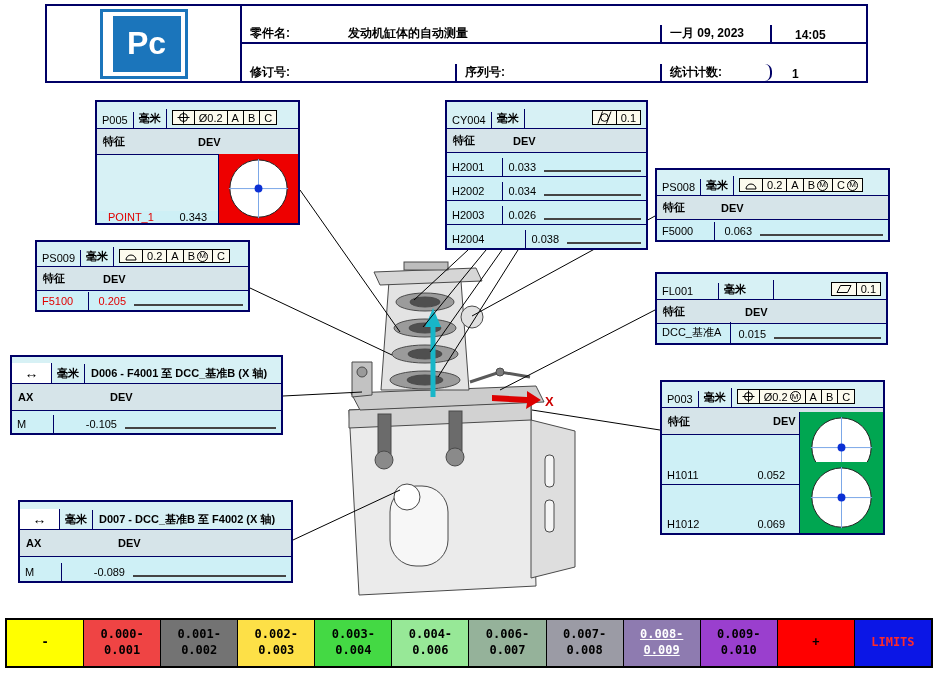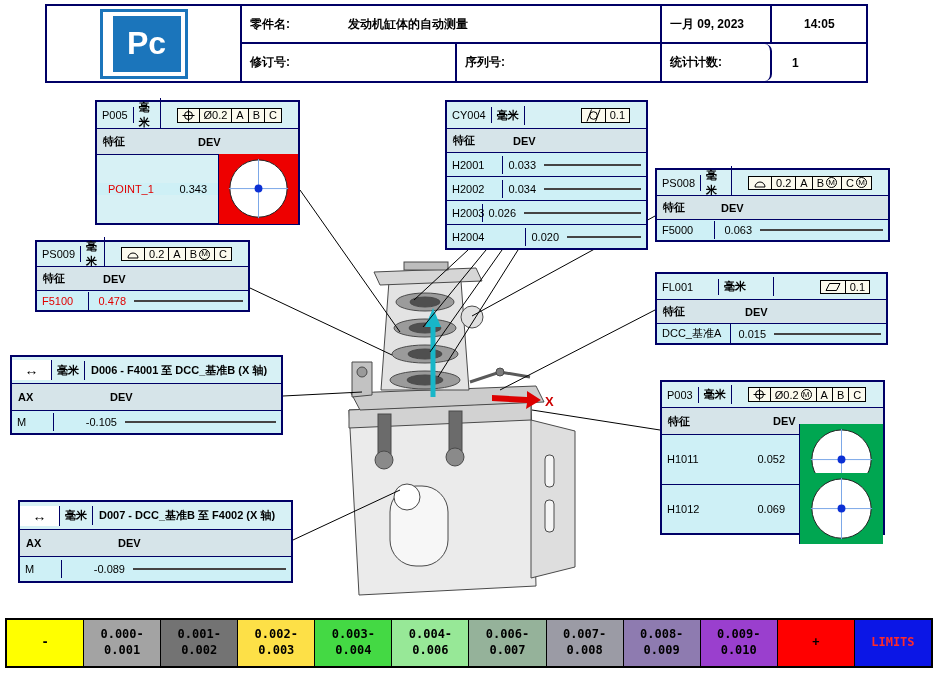--- a/index.html
+++ b/index.html
@@ -8,45 +8,45 @@
   .page { position:relative; width:938px; height:677px; background:#fff; overflow:hidden; }
 
   
   .hdr-table { position:absolute; left:45px; top:4px; width:823px; height:79px;
                border:2px solid #000066; background:#fff; z-index:2; font-weight:bold; font-size:12px; }
   .logo-cell { position:absolute; left:0; top:0; width:195px; height:100%;
                border-right:2px solid #000066; display:flex; align-items:center; justify-content:center; }
   .logo-frame { width:88px; height:70px; border:3px solid #1b75bb; background:#fff; padding:4px 4px 4px 10px; display:flex; }
   .logo-inner { flex:1; background:#1b75bb; color:#fff; font-size:32px; font-weight:bold;
                 display:flex; align-items:center; justify-content:center; }
-  .hrow { position:absolute; left:195px; right:0; display:flex; }
+  .hrow { position:absolute; left:195px; right:0; display:flex;align-items:flex-end; }
   .r1 { top:0; height:38px; border-bottom:2px solid #000066; }
   .r2 { top:38px; bottom:0; }
   .hcell { display:flex; align-items:center; padding:0 8px; border-right:2px solid #000066; overflow:hidden; }
   .part-cell { width:420px; gap:58px; }
   .date-cell { width:110px; }
-  .time-cell { flex:1; border-right:none; padding-left:32px; }
+  .time-cell { flex:1; border-right:none; padding-left:23px; }
   .rev-cell { width:215px; }
   .ser-cell { width:205px; }
   .statlabel-cell { width:110px;border-radius:7px; }
   .statval-cell { flex:1; border-right:none; padding-left:20px; }
 
   
   .overlay { position:absolute; left:0; top:0; z-index:1; pointer-events:none; }
 
   
   .box { position:absolute; z-index:2; border:2px solid #000066; background:#d7f1f5;
          font-size:11px; display:flex; flex-direction:column; }
-  .row { display:flex; align-items:center; border-top:1px solid #000066; min-height:0; }
+  .row { display:flex; align-items:flex-end; border-top:1px solid #000066; min-height:0; }
   .row:first-child { border-top:none; }
   .idcell { padding:2px 5px; border-right:1px solid #000066; display:flex; align-items:center; }
   .unitcell { padding:2px 5px; border-right:1px solid #000066; display:flex; align-items:center; font-weight:bold; }
   .arrowcell { background:#fff; font-weight:bold; font-size:14px; justify-content:center; min-width:40px; }
   .titlecell { flex:1; display:flex; align-items:center; padding:2px 6px; font-weight:bold; }
-  .gdt { display:flex; align-items:stretch; border:1px solid #000; background:#fcfbee; margin:3px 16px; }
+  .gdt { display:flex; align-items:stretch; border:1px solid #000; background:#fcfbee; margin:3px 5px; }
   .gdt .gseg { display:flex; align-items:center; gap:2px; padding:0 4px; border-right:1px solid #000; }
   .gdt .gseg:last-child { border-right:none; }
   .mcirc { display:inline-flex; align-items:center; justify-content:center; width:11px; height:11px;
            border:1px solid #000; border-radius:50%; font-size:8px; line-height:1; }
   .sub { background:#d6e4e9; font-weight:bold; padding:4px 6px; align-items:center; }
   .frow { background:#cef0f6; }
   .fname { padding:3px 5px; border-right:1px solid #000066; display:flex; align-items:center; }
   .fval { padding:3px 3px; display:flex; align-items:center; justify-content:flex-end; }
   .bar { position:relative; flex:1; margin:4px 5px; background:#c6c6c6; border:1px solid #444; overflow:hidden; }
   .bar-fill { position:absolute; left:0; top:0; bottom:0; }
@@ -219,29 +219,29 @@
         </span>
     </div>
     <div class="row frow" style="flex:1">
       <span class="fname" style="width:56px">H2002</span>
       <span class="fval" style="width:36px">0.034</span>
       <span class="bar">
           <span class="bar-fill" style="width: 31%; background: rgb(33, 204, 62);"></span>
         </span>
     </div>
     <div class="row frow" style="flex:1">
-      <span class="fname" style="width:36px">H2003</span>
+      <span class="fname" style="width:56px">H2003</span>
       <span class="fval" style="width:36px">0.026</span>
       <span class="bar">
           <span class="bar-fill" style="width: 23%; background: rgb(33, 204, 62);"></span>
         </span>
     </div>
     <div class="row frow" style="flex:1">
       <span class="fname" style="width:79px">H2004</span>
-      <span class="fval" style="width:36px">0.020</span>
+      <span class="fval" style="width:36px">0.038</span>
       <span class="bar">
           <span class="bar-fill" style="width: 18%; background: rgb(33, 204, 62);"></span>
         </span>
     </div>
   </div>
 
   <div class="box" style="left:655px;top:168px;width:235px;height:74px">
     <div class="row" style="height:25px">
       <span class="idcell">PS008</span>
       <span class="unitcell">毫米</span>
@@ -294,21 +294,21 @@
         </span>
         <span class="gseg">C</span>
       </span>
     </div>
     <div class="row sub" style="height:24px">
       <span style="width:60px">特征</span>
       <span>DEV</span>
     </div>
     <div class="row frow" style="flex:1">
       <span class="fname" style="width: 52px; color: rgb(224, 0, 0);">F5100</span>
-      <span class="fval" style="width: 40px; color: rgb(224, 0, 0);">0.478</span>
+      <span class="fval" style="width: 40px; color: rgb(224, 0, 0);">0.205</span>
       <span class="bar">
           <span class="bar-fill" style="width: 100%; background: rgb(232, 0, 28);"></span>
         </span>
     </div>
   </div>
 
   <div class="box" style="left:655px;top:272px;width:233px;height:73px">
     <div class="row" style="height:25px">
       <span class="idcell" style="width:62px">FL001</span>
       <span class="unitcell" style="width:55px">毫米</span>
@@ -420,21 +420,21 @@
       <span class="bar">
           <span class="bar-fill" style="width: 66%; background: rgb(145, 120, 189);"></span>
         </span>
     </div>
   </div>
 
   <div class="legend">
     <div class="lcell" style="background: rgb(255, 255, 0); color: rgb(0, 0, 0);">
         <span>-</span>
       </div>
-    <div class="lcell" style="background: #a3a3a3; color: rgb(0, 0, 0);">
+    <div class="lcell" style="background: #ef4444; color: rgb(0, 0, 0);">
         <span>0.000-
 0.001</span>
       </div>
     <div class="lcell" style="background: #737373; color: rgb(0, 0, 0);">
         <span>0.001-
 0.002</span>
       </div>
     <div class="lcell" style="background: #fde047; color: rgb(0, 0, 0);">
         <span>0.002-
 0.003</span>
@@ -448,21 +448,21 @@
 0.006</span>
       </div>
     <div class="lcell" style="background: rgb(149, 178, 154); color: rgb(0, 0, 0);">
         <span>0.006-
 0.007</span>
       </div>
     <div class="lcell" style="background: rgb(155, 155, 165); color: rgb(0, 0, 0);">
         <span>0.007-
 0.008</span>
       </div>
-    <div class="lcell" style="background: rgb(142, 123, 176); color: #000000;">
+    <div class="lcell" style="background: rgb(142, 123, 176); color: #ffffff; text-decoration: underline;">
         <span>0.008-
 0.009</span>
       </div>
     <div class="lcell" style="background: rgb(154, 63, 206); color: rgb(0, 0, 0);">
         <span>0.009-
 0.010</span>
       </div>
     <div class="lcell" style="background: rgb(255, 0, 0); color: rgb(0, 0, 0);">
         <span>+</span>
       </div>

